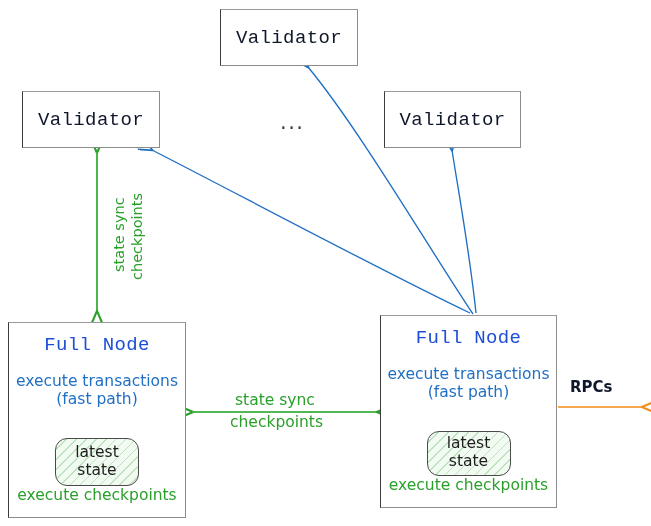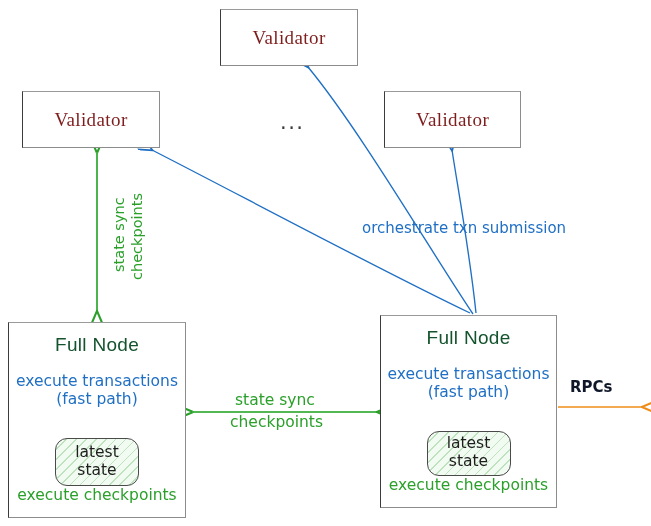--- a/index.html
+++ b/index.html
@@ -34,34 +34,34 @@
     border-left-color: #3b3b3b;
     border-left-width: 1.4px;
     border-top-color: #9a9a9a;
   }
   .validator-box {
     display: flex;
     align-items: center;
     justify-content: center;
   }
   .validator-label {
-    font-family: Liberation Serif, serif;
+    font-family: Liberation Mono, monospace;
     font-size: 19px;
-    color: #7f1d1d;
+    color: #0f172a;
     letter-spacing: 0.4px;
   }
   .fullnode-box {
     display: flex;
     flex-direction: column;
     align-items: center;
   }
   .fullnode-title {
-    font-family: Liberation Sans, sans-serif;
+    font-family: Liberation Mono, monospace;
     font-size: 19px;
-    color: #14532d;
+    color: #1d4ed8;
     margin-top: 11px;
     letter-spacing: 0.3px;
   }
   .fullnode-exec {
     font-family: "DejaVu Sans", sans-serif;
     font-size: 15.5px;
     color: #1f6fc4;
     text-align: center;
     line-height: 1.18;
     margin-top: 16px;
@@ -186,21 +186,20 @@
 
   <div class="node-box validator-box" style="left:384px; top:91px; width:137px; height:57px;">
     <span class="validator-label">Validator</span>
   </div>
 
   <div class="free-label lbl-ellipsis" style="left:280px; top:110px;">...</div>
 
   <div class="free-label lbl-vertical" style="left:111px; top:272px;">state sync</div>
   <div class="free-label lbl-vertical" style="left:129px; top:280px;">checkpoints</div>
 
-  <div class="free-label lbl-orchestrate" style="left:362px; top:219px;">orchestrate txn submission</div>
 
   <div class="node-box fullnode-box" style="left:8px; top:322px; width:178px; height:196px;">
     <div class="fullnode-title">Full Node</div>
     <div class="fullnode-exec">
       <div>execute transactions</div>
       <div>(fast path)</div>
     </div>
     <div class="latest-state">
       <span>latest</span>
       <span>state</span>

